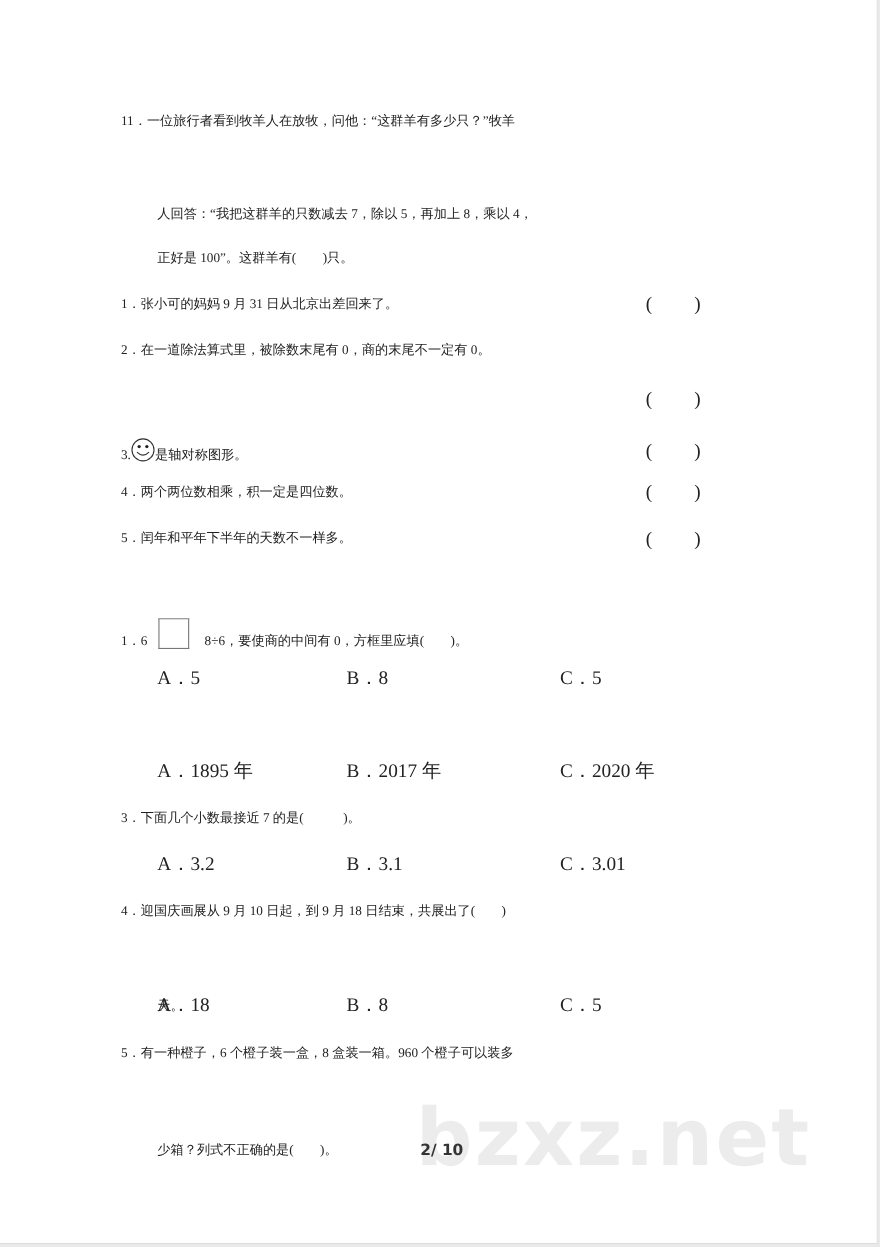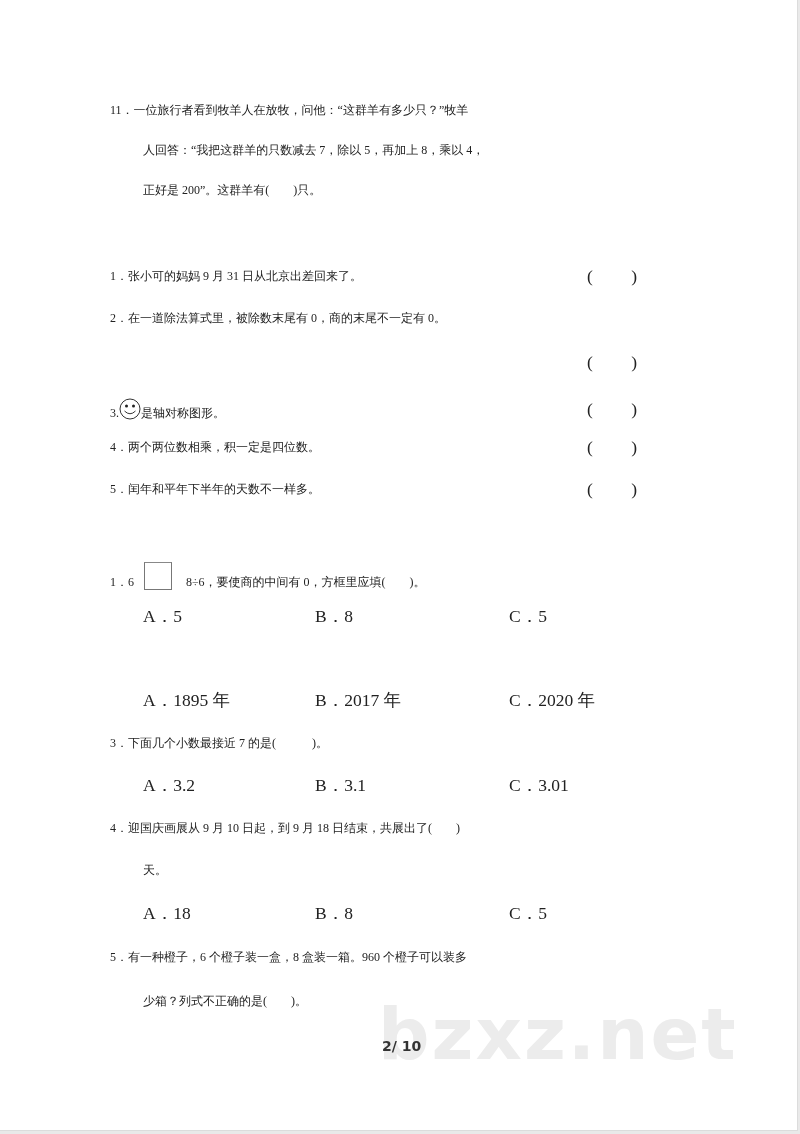--- a/index.html
+++ b/index.html
@@ -16,21 +16,21 @@
     border-right: 1px solid #dcdcdc;
     border-bottom: 1px solid #dcdcdc;
   }
   .line {
     position: absolute; left: 0;
     font-size: 12px; line-height: 24px;
     white-space: pre;
   }
   .x-num { left: 110px; }
   .x-sec { left: 110px; }
-  .x-cont { left: 143px; }
+  .x-cont { left: 143px; margin-top: 44px; }
   .paren {
     position: absolute; left: 587px;
     font-size: 17.5px; line-height: 24px;
     width: 50px; display: flex; justify-content: space-between;
   }
   .opt {
     position: absolute; font-size: 17.5px; line-height: 24px; white-space: pre;
   }
   .smiley {
     display: inline-block; vertical-align: -6px;
@@ -53,21 +53,21 @@
     font-size: 14px; color: #333;
   }
 </style>
 </head>
 <body>
 
 <div class="page">
 
   <div class="line x-num" style="top:98px">11．一位旅行者看到牧羊人在放牧，问他：“这群羊有多少只？”牧羊</div>
   <div class="line x-cont" style="top:138px">人回答：“我把这群羊的只数减去 7，除以 5，再加上 8，乘以 4，</div>
-  <div class="line x-cont" style="top:178px">正好是 200”。这群羊有(　　)只。</div>
+  <div class="line x-cont" style="top:178px">正好是 100”。这群羊有(　　)只。</div>
 
 
   <div class="line x-num" style="top:264px">1．张小可的妈妈 9 月 31 日从北京出差回来了。</div>
   <div class="paren" style="top:264px">
     <span>(</span>
     <span>)</span>
   </div>
 
   <div class="line x-num" style="top:306px">2．在一道除法算式里，被除数末尾有 0，商的末尾不一定有 0。</div>
   <div class="paren" style="top:350px">

